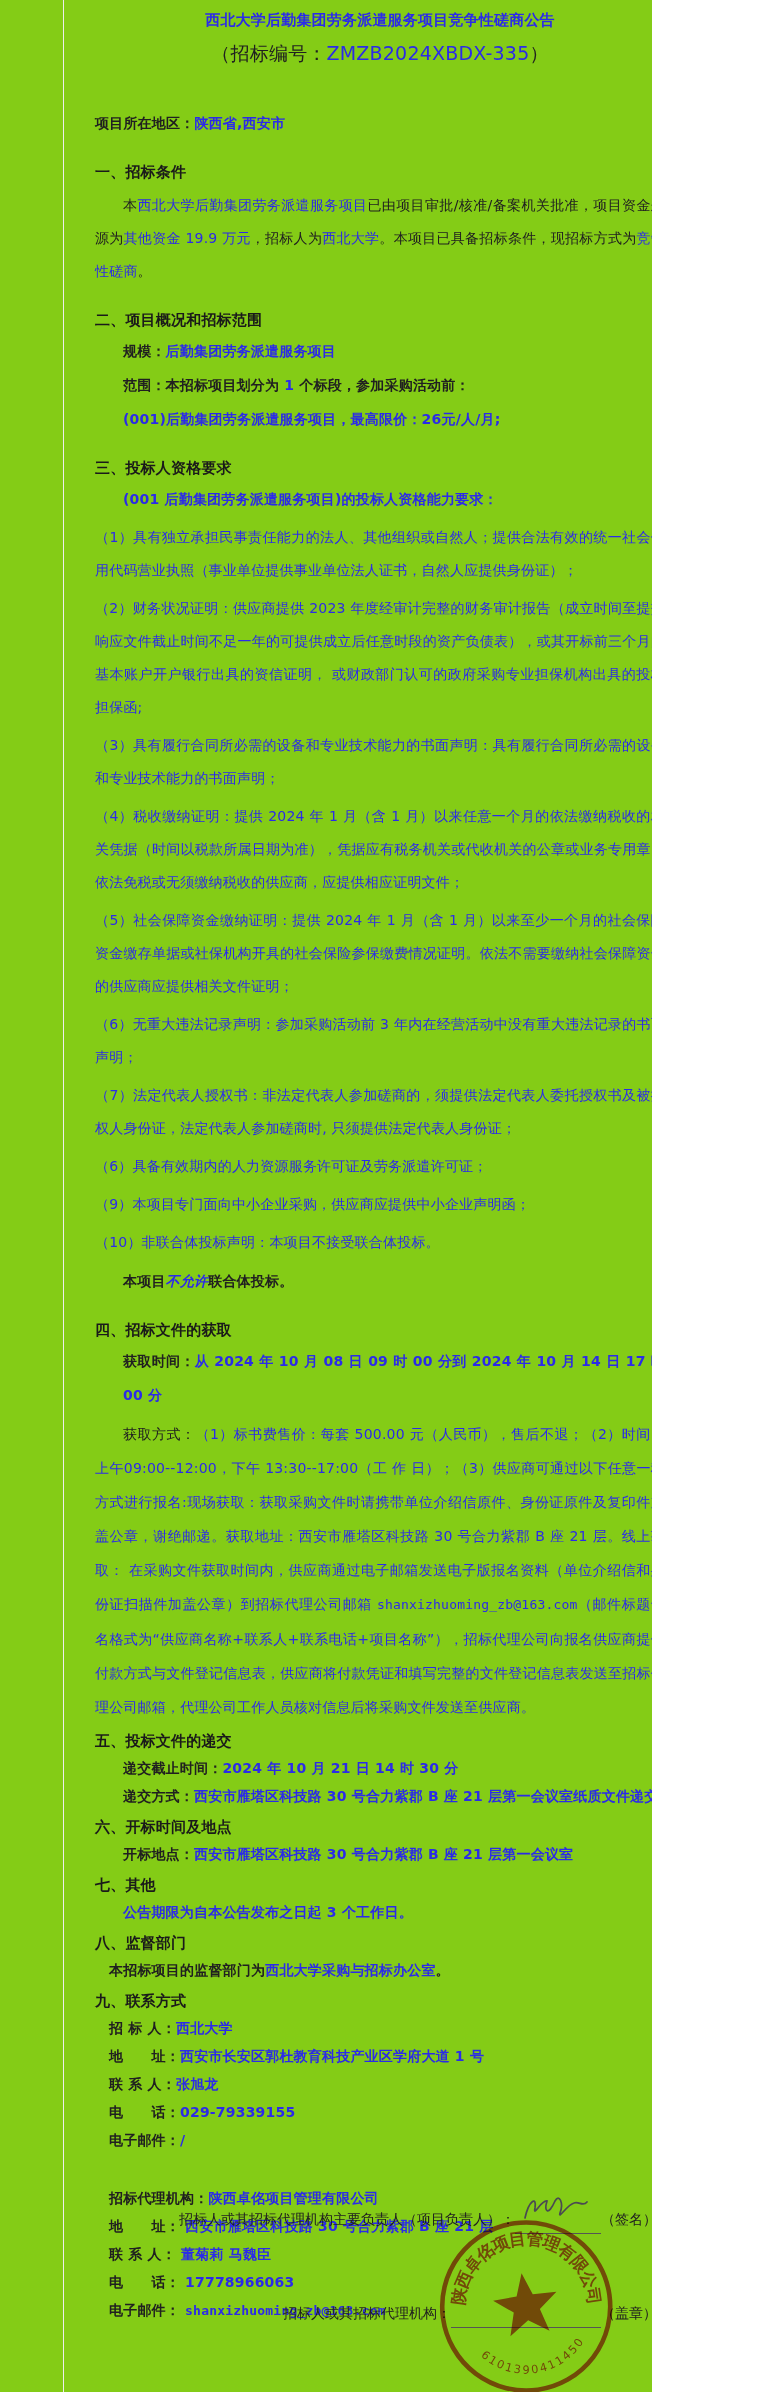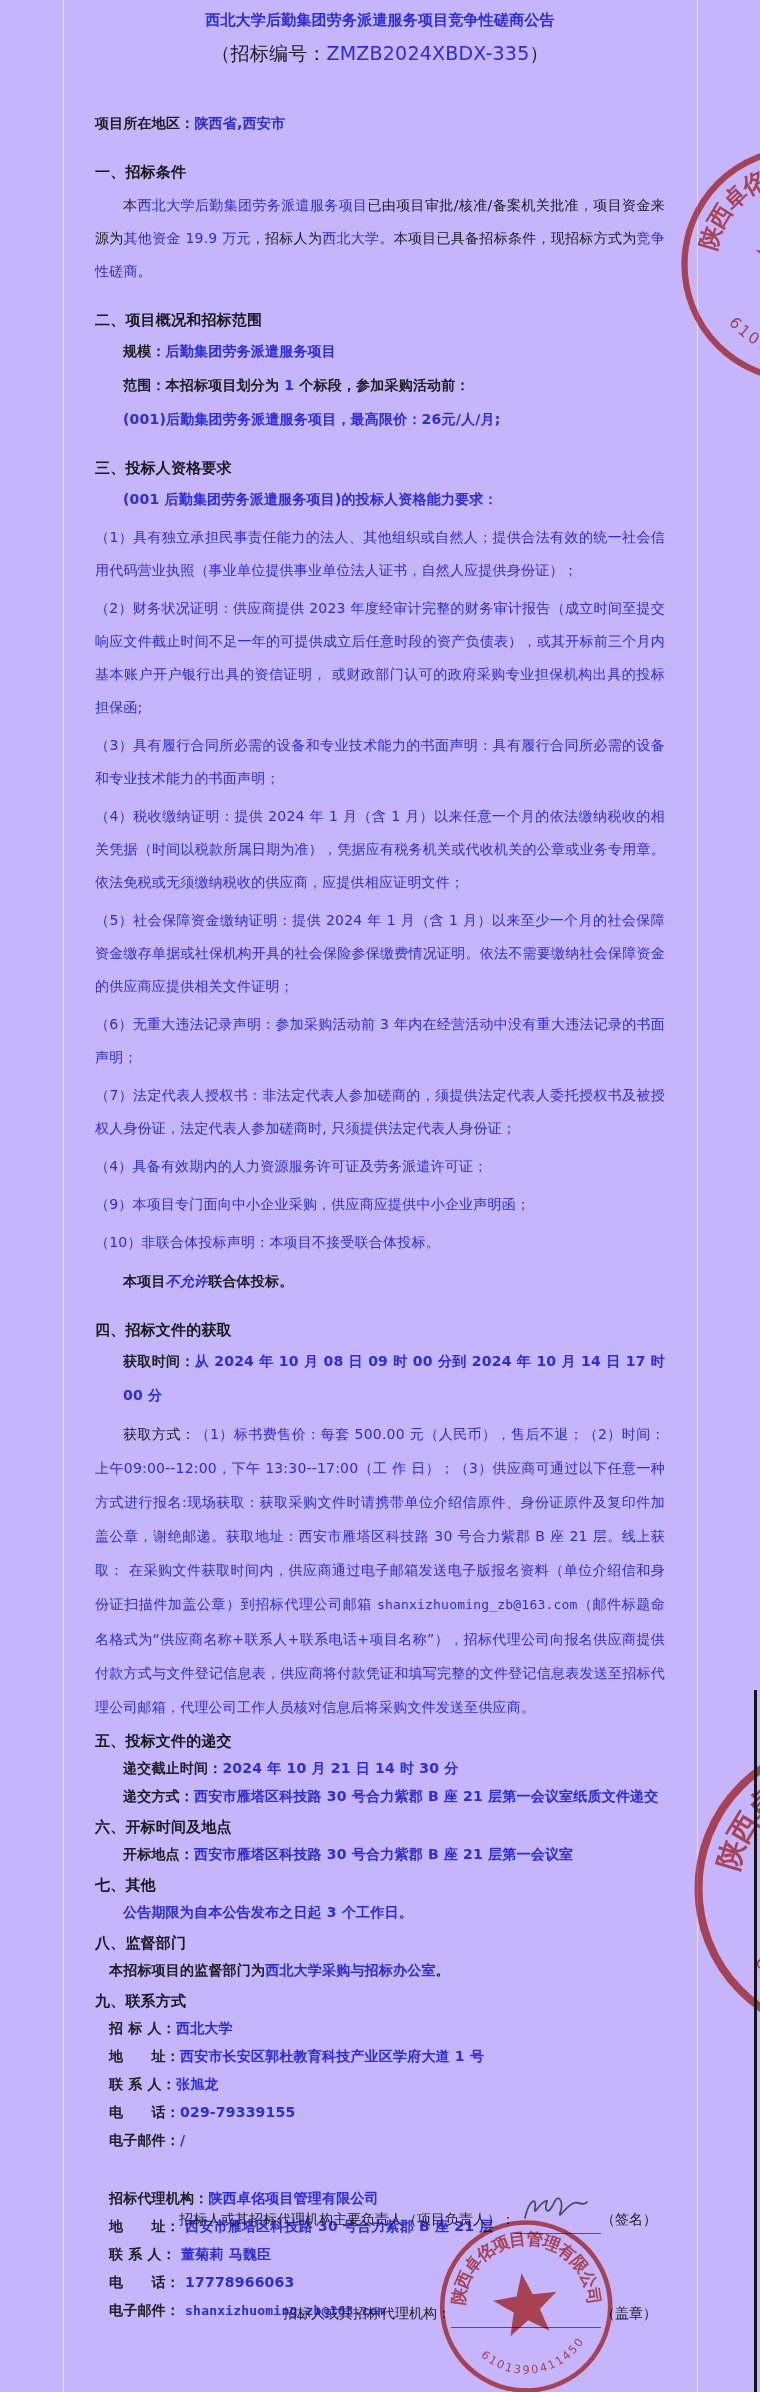--- a/index.html
+++ b/index.html
@@ -1,16 +1,16 @@
 <!DOCTYPE html>
 <html><head>
 <meta charset="utf-8">
 <style>
   html,body{margin:0;padding:0;background:#ffffff;}
-  #page{position:relative;width:760px;height:2392px;background:#c4b5fd;overflow:hidden;
+  #page{position:relative;width:652px;height:2392px;background:#84cc16;overflow:hidden;
         font-family:"DejaVu Sans","Liberation Sans",sans-serif;color:#202020;}
   .edge-line{position:absolute;top:0;bottom:0;width:1px;background:#ededed;}
   #doc{position:absolute;left:95px;width:570px;top:0;font-size:14px;letter-spacing:.2px;}
   .title{margin-top:8px;text-align:center;font-size:15px;font-weight:bold;color:#2B2BE8;line-height:24px;}
   .subtitle{margin-top:10px;text-align:center;font-size:19px;line-height:22px;color:#202020;}
   .subtitle .num{color:#2B2BE8;}
   .topgap{height:42px;}
   .h{font-size:15px;font-weight:bold;color:#1a1a1a;line-height:24px;margin:20px 0 2px 0;}
   .h.tight{margin:5px 0 1px 0;}
   .ln{line-height:34px;text-align:justify;font-weight:bold;}
@@ -56,21 +56,21 @@
         <div class="ln i2"><span class="sb">(001)后勤集团劳务派遣服务项目，最高限价：26元/人/月;</span></div>
         <div class="h">三、投标人资格要求</div>
         <div class="ln i2"><span class="sb">(001 后勤集团劳务派遣服务项目)的投标人资格能力要求：</span></div>
         <div class="p"><span class="sb">（1）具有独立承担民事责任能力的法人、其他组织或自然人；提供合法有效的统一社会信用代码营业执照（事业单位提供事业单位法人证书，自然人应提供身份证）；</span></div>
         <div class="p"><span class="sb">（2）财务状况证明：供应商提供 2023 年度经审计完整的财务审计报告（成立时间至提交响应文件截止时间不足一年的可提供成立后任意时段的资产负债表），或其开标前三个月内基本账户开户银行出具的资信证明， 或财政部门认可的政府采购专业担保机构出具的投标担保函;</span></div>
         <div class="p"><span class="sb">（3）具有履行合同所必需的设备和专业技术能力的书面声明：具有履行合同所必需的设备和专业技术能力的书面声明；</span></div>
         <div class="p"><span class="sb">（4）税收缴纳证明：提供 2024 年 1 月（含 1 月）以来任意一个月的依法缴纳税收的相关凭据（时间以税款所属日期为准），凭据应有税务机关或代收机关的公章或业务专用章。依法免税或无须缴纳税收的供应商，应提供相应证明文件；</span></div>
         <div class="p"><span class="sb">（5）社会保障资金缴纳证明：提供 2024 年 1 月（含 1 月）以来至少一个月的社会保障资金缴存单据或社保机构开具的社会保险参保缴费情况证明。依法不需要缴纳社会保障资金的供应商应提供相关文件证明；</span></div>
         <div class="p"><span class="sb">（6）无重大违法记录声明：参加采购活动前 3 年内在经营活动中没有重大违法记录的书面声明；</span></div>
         <div class="p"><span class="sb">（7）法定代表人授权书：非法定代表人参加磋商的，须提供法定代表人委托授权书及被授权人身份证，法定代表人参加磋商时, 只须提供法定代表人身份证；</span></div>
-        <div class="p"><span class="sb">（4）具备有效期内的人力资源服务许可证及劳务派遣许可证；</span></div>
+        <div class="p"><span class="sb">（6）具备有效期内的人力资源服务许可证及劳务派遣许可证；</span></div>
         <div class="p"><span class="sb">（9）本项目专门面向中小企业采购，供应商应提供中小企业声明函；</span></div>
         <div class="p"><span class="sb">（10）非联合体投标声明：本项目不接受联合体投标。</span></div>
         <div class="ln i2"><span class="sk">本项目</span><span class="sbi">不允许</span><span class="sk">联合体投标。</span></div>
         <div class="h">四、招标文件的获取</div>
         <div class="ln i2"><span class="sk">获取时间：</span><span class="sb">从 2024 年 10 月 08 日 09 时 00 分到 2024 年 10 月 14 日  17 时 00 分</span></div>
         <div class="p getp ind"><span class="sk">获取方式：</span><span class="sb">（1）标书费售价：每套 500.00 元（人民币），售后不退；（2）时间：上午09:00--12:00，下午 13:30--17:00（工 作 日）；（3）供应商可通过以下任意一种方式进行报名:现场获取：获取采购文件时请携带单位介绍信原件、身份证原件及复印件加盖公章，谢绝邮递。获取地址：西安市雁塔区科技路 30 号合力紫郡 B 座 21 层。线上获取： 在采购文件获取时间内，供应商通过电子邮箱发送电子版报名资料（单位介绍信和身份证扫描件加盖公章）到招标代理公司邮箱 </span><span class="sbm">shanxizhuoming_zb@163.com</span><span class="sb">（邮件标题命名格式为“供应商名称+联系人+联系电话+项目名称”），招标代理公司向报名供应商提供付款方式与文件登记信息表，供应商将付款凭证和填写完整的文件登记信息表发送至招标代理公司邮箱，代理公司工作人员核对信息后将采购文件发送至供应商。</span></div>
         <div class="h tight">五、投标文件的递交</div>
         <div class="ln tight i2"><span class="sk">递交截止时间：</span><span class="sb">2024 年 10 月 21 日  14 时 30 分</span></div>
         <div class="ln tight i2"><span class="sk">递交方式：</span><span class="sb">西安市雁塔区科技路 30 号合力紫郡 B 座 21 层第一会议室纸质文件递交</span></div>
         <div class="h tight">六、开标时间及地点</div>

